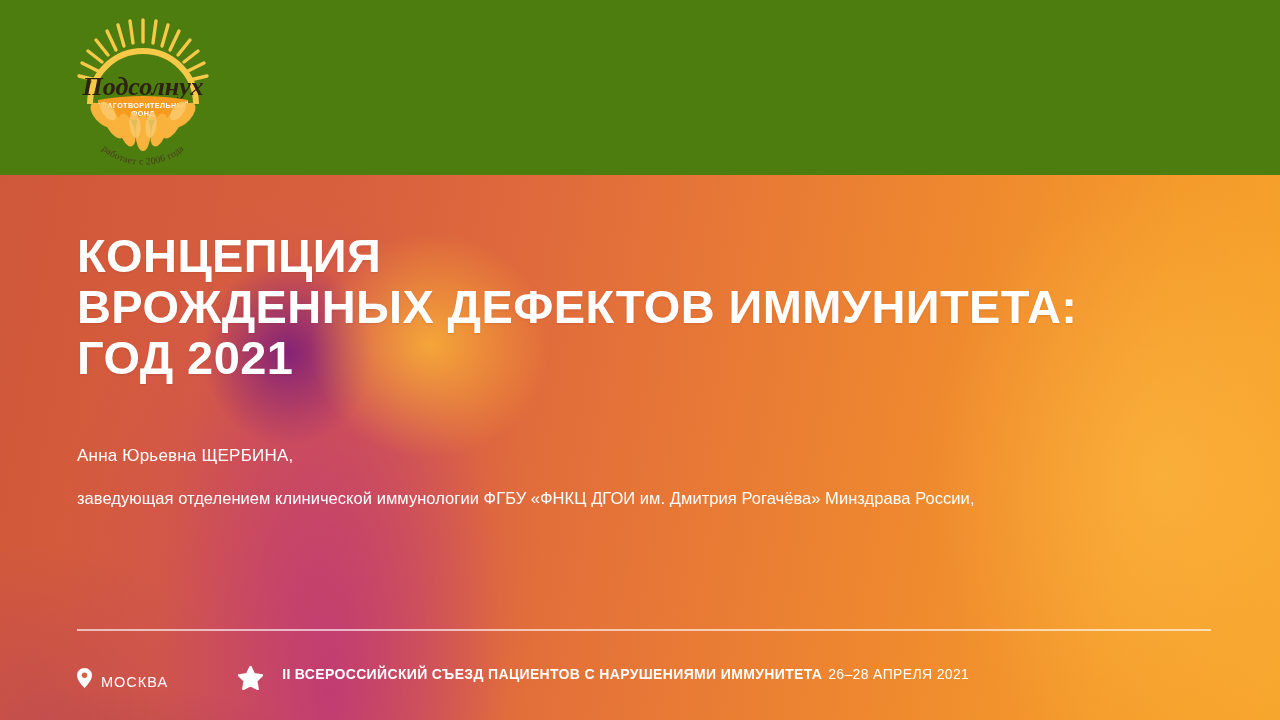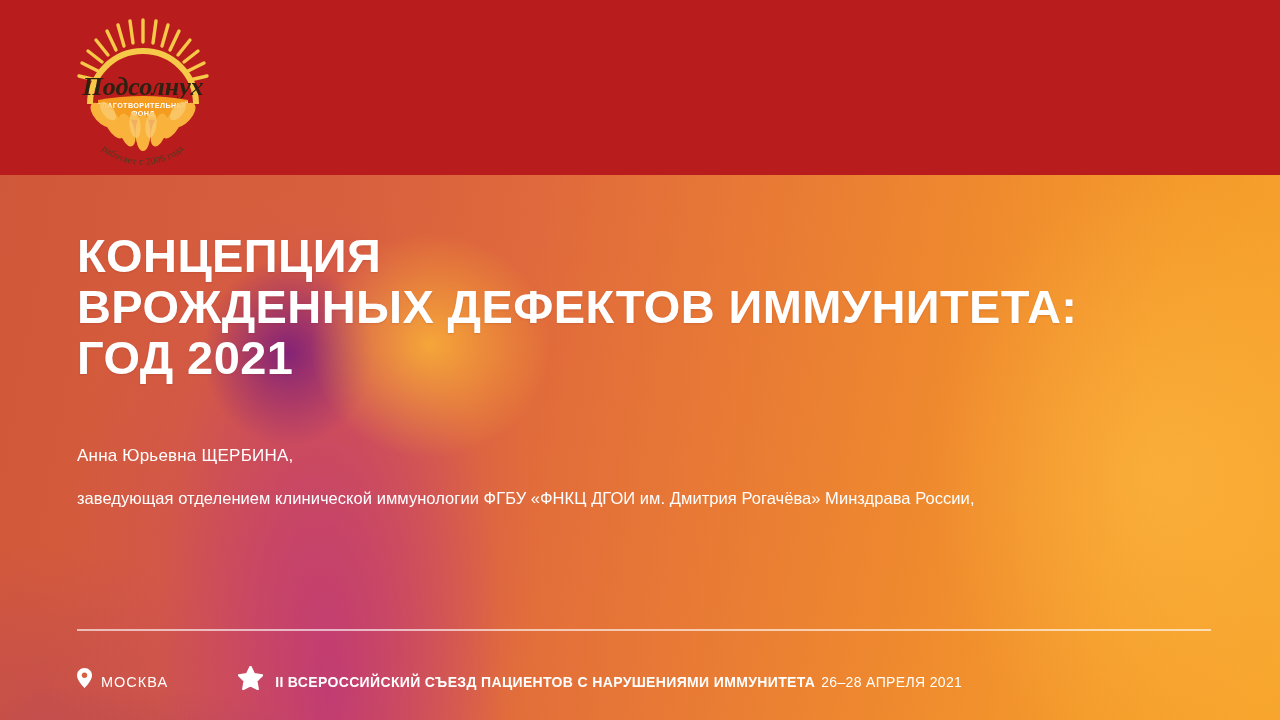--- a/index.html
+++ b/index.html
@@ -16,21 +16,21 @@
     height: 720px;
     background: #ffffff;
     overflow: hidden;
   }
 
   
   .header {
     position: absolute;
     left: 0; top: 0;
     width: 1280px; height: 220px;
-    background: #b91c1c;
+    background: #4d7c0f;
   }
 
   .logo {
     position: absolute;
     left: 62px; top: 12px;
     width: 162px; height: 155px;
   }
   .logo svg { display: block; width: 162px; height: 155px; }
 
   
@@ -135,22 +135,22 @@
   .pin-icon { display: block; width: 15px; height: 20px; }
   .city-label {
     font-size: 14.5px;
     font-weight: normal;
     letter-spacing: 1.0px;
     margin-top: 8px;
   }
 
   .event-group {
     display: flex;
-    align-items: flex-end;
-    gap: 12px;
+    align-items: flex-start;
+    gap: 19px;
     margin-left: 70px;
   }
   .star-icon { display: block; width: 25px; height: 24px; }
   .event-text { font-size: 14px; letter-spacing: 0.35px; white-space: nowrap; }
   .event-name { font-weight: bold; }
   .event-dates { font-weight: normal; margin-left: 6px; }
 </style>
 </head>
 <body>
 

